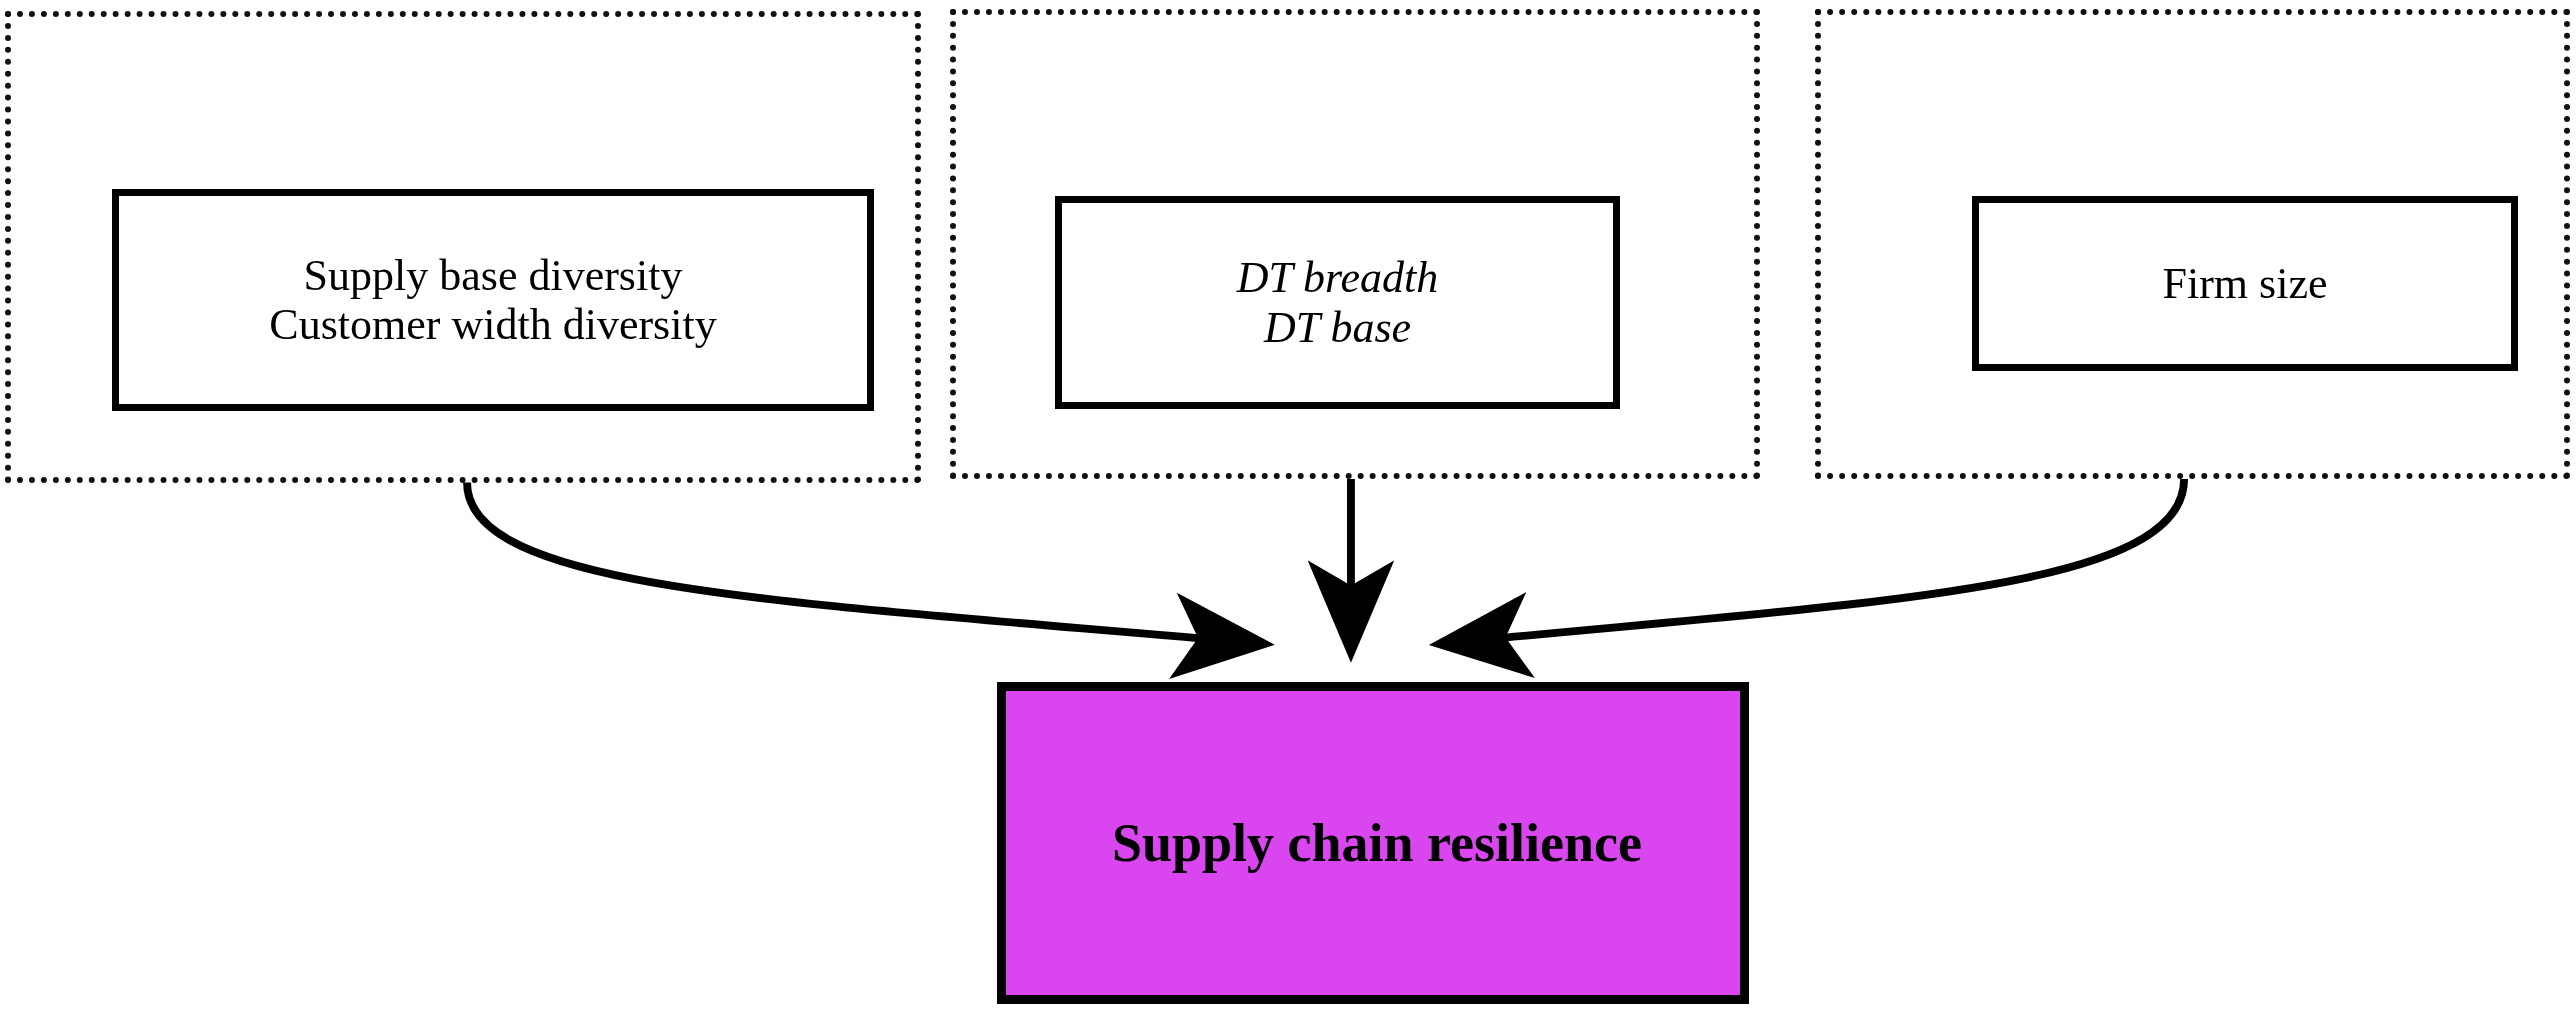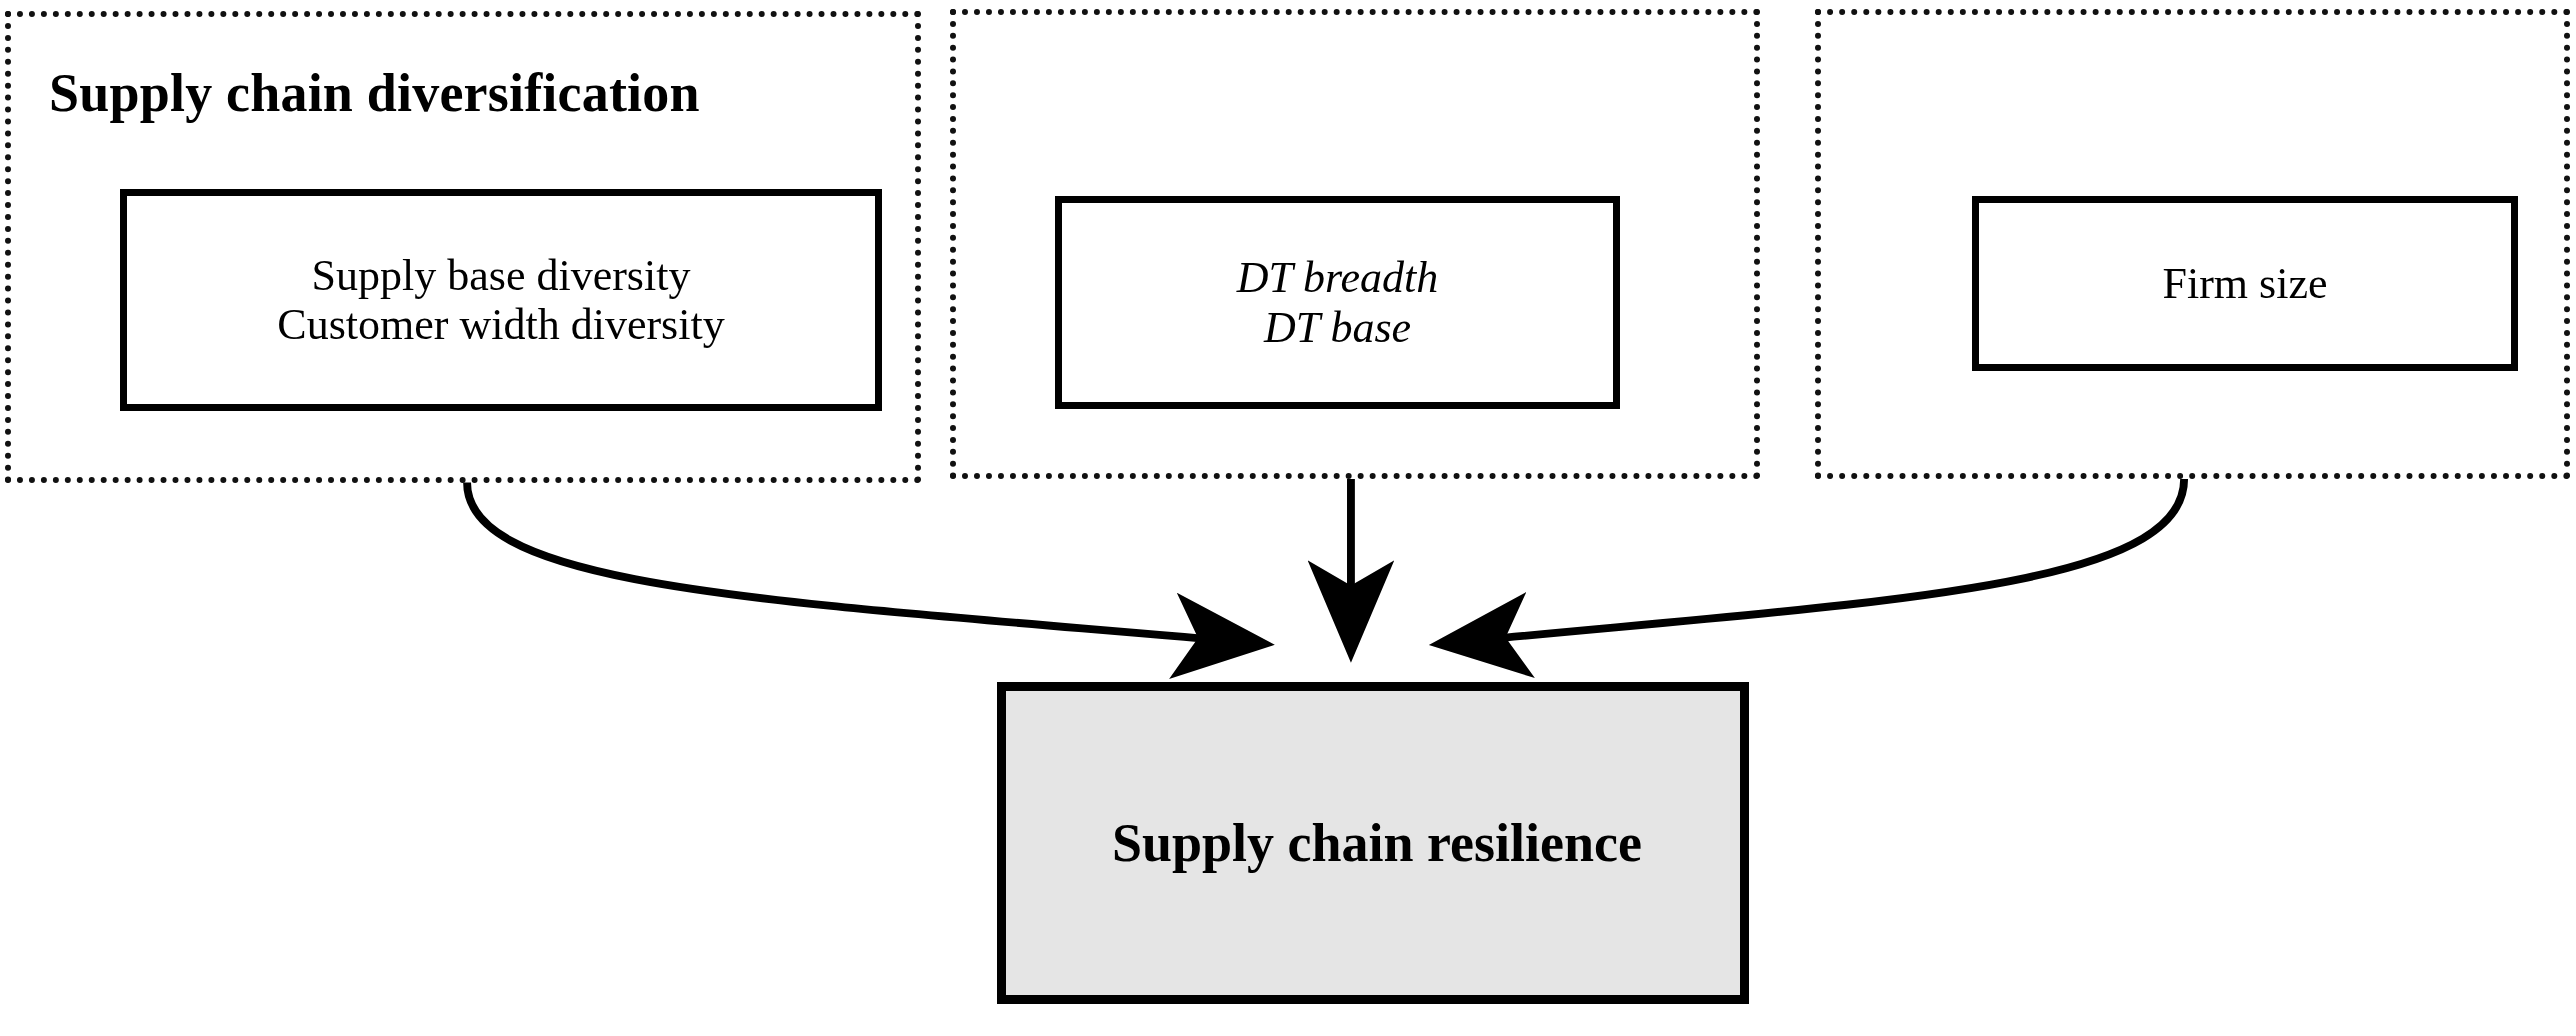--- a/index.html
+++ b/index.html
@@ -50,21 +50,21 @@
     line-height: 1.12;
     white-space: nowrap;
     color: #000000;
   }
 
   
   .outcome-box {
     position: absolute;
     box-sizing: border-box;
     border: 9.6px solid #000000;
-    background: #e5e5e5;
+    background: #d946ef;
     display: flex;
     align-items: center;
     justify-content: center;
     padding-left: 8px;
   }
   .outcome-label {
     font-size: 54px;
     font-weight: bold;
     white-space: nowrap;
     color: #000000;
@@ -80,23 +80,22 @@
     pointer-events: none;
   }
 </style>
 </head>
 <body>
 
 <div id="canvas">
 
   <div class="panel" style="left:5.2px; top:10.5px; width:916px; height:472px;"></div>
 
-  <div class="panel-title" style="left:49px; top:65px;">Supply chain diversification</div>
 
-  <div class="measure-box" style="left:112px; top:189px; width:762px; height:222px;margin-left:8px;">
+  <div class="measure-box" style="left:112px; top:189px; width:762px; height:222px;">
     <div class="measure-line">Supply base diversity</div>
     <div class="measure-line">Customer width diversity</div>
   </div>
 
   <div class="panel" style="left:950px; top:8.7px; width:810px; height:470px;"></div>
 
 
   <div class="measure-box" style="left:1055px; top:196px; width:565px; height:213px;font-style:italic;">
     <div class="measure-line">DT breadth</div>
     <div class="measure-line">DT base</div>

